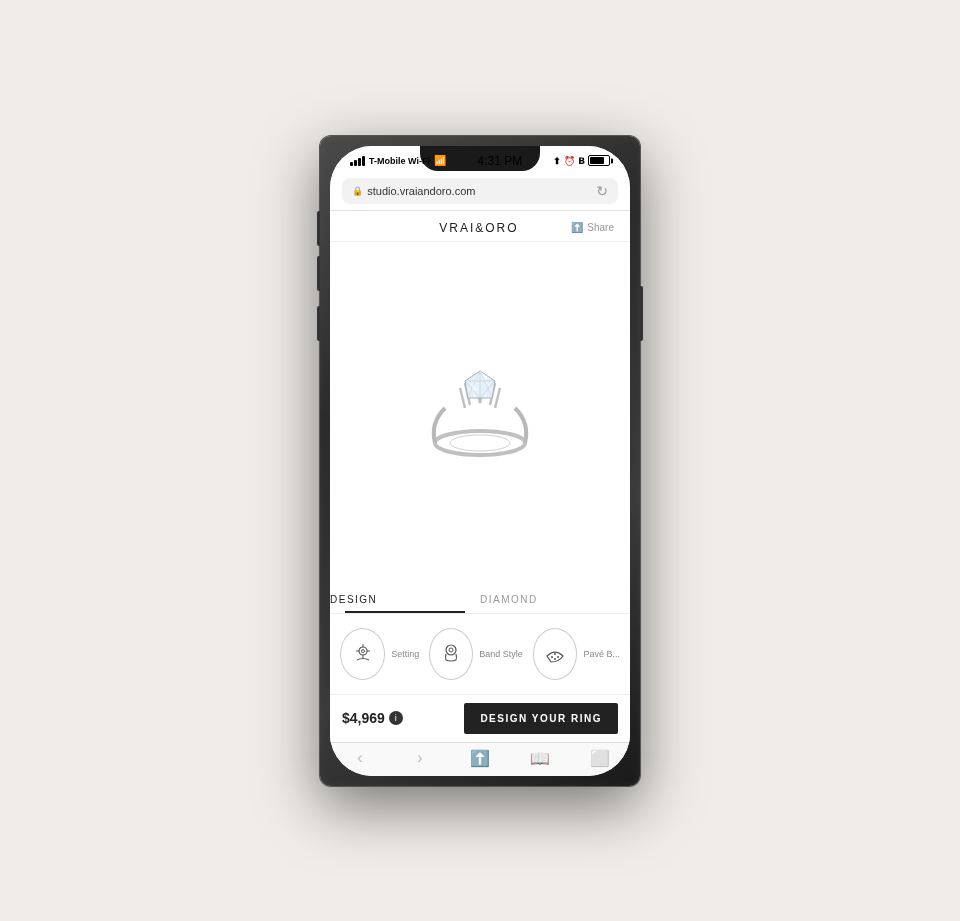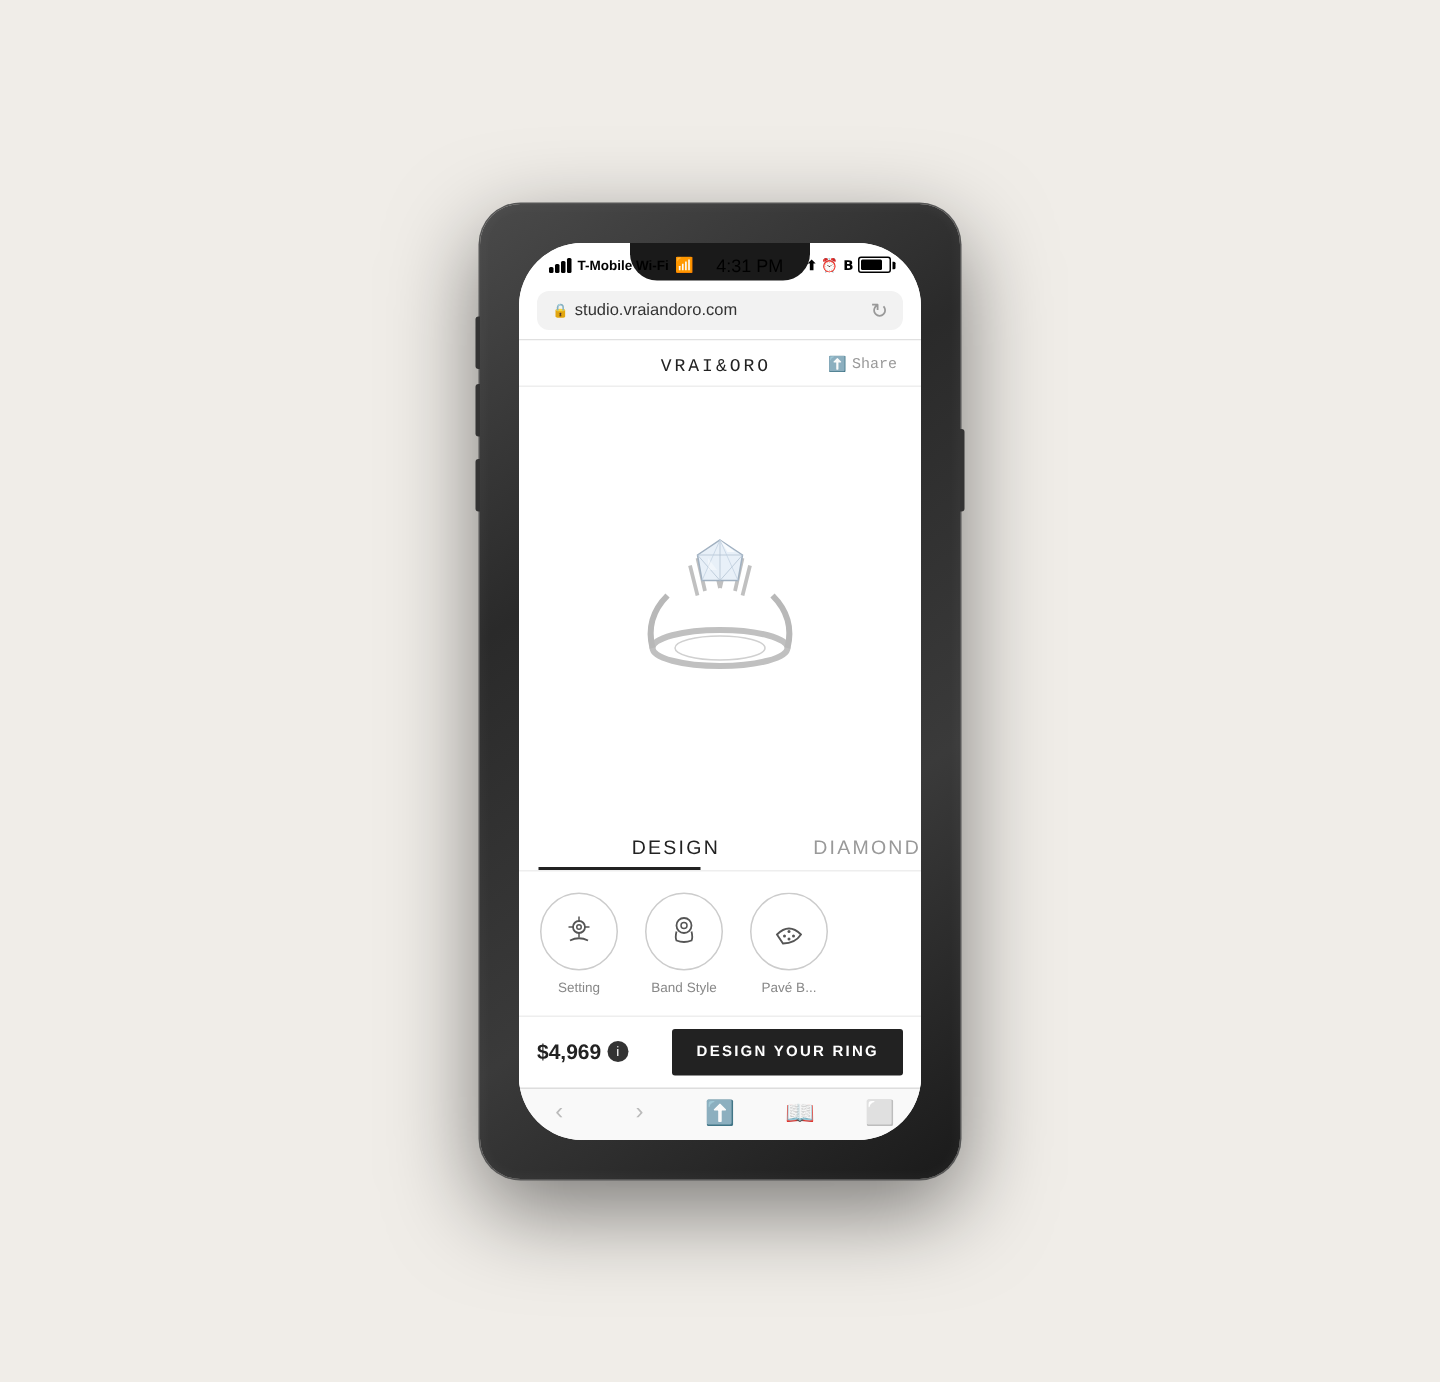--- a/index.html
+++ b/index.html
@@ -11,22 +11,22 @@
       align-items: center;
       width: 960px;
       height: 921px;
       font-family: -apple-system, BlinkMacSystemFont, 'Helvetica Neue', Arial, sans-serif;
     }
 
     .phone-outer {
       width: 320px;
       height: 650px;
       background: linear-gradient(145deg, #4a4a4a, #2a2a2a, #3a3a3a, #1a1a1a);
-      border-radius: 27px;
-      padding: 26px;
+      border-radius: 11px;
+      padding: 10px;
       box-shadow:
         0 0 0 1px #555,
         0 20px 60px rgba(0,0,0,0.5),
         inset 0 0 10px rgba(255,255,255,0.05);
       position: relative;
     }
 
     
     .phone-outer::before {
       content: '';
@@ -195,21 +195,20 @@
     }
 
     
     .app-header {
       display: flex;
       align-items: center;
       justify-content: space-between;
       padding: 10px 16px 6px;
       border-bottom: 1px solid #eee;
       flex-shrink: 0;
-      font-family: Liberation Mono, monospace;
     }
 
     .brand-logo {
       font-size: 12px;
       letter-spacing: 2px;
       font-weight: 500;
       color: #222;
     }
 
     .share-btn {
@@ -238,23 +237,23 @@
 
     
     .tabs {
       display: flex;
       border-bottom: 1px solid #eee;
       flex-shrink: 0;
     }
 
     .tab {
       flex: 1;
-      text-align: right;
+      text-align: left;
       padding: 10px 0 8px;
-      font-size: 13px;
+      font-size: 10px;
       letter-spacing: 1.5px;
       color: #999;
       position: relative;
     }
 
     .tab.active {
       color: #222;
     }
 
     .tab.active::after {
@@ -271,21 +270,21 @@
     .design-options {
       padding: 14px 10px;
       display: flex;
       gap: 10px;
       overflow-x: hidden;
       flex-shrink: 0;
     }
 
     .design-option {
       display: flex;
-      flex-direction: column;
+      flex-direction: row;
       align-items: center;
       gap: 6px;
       min-width: 60px;
     }
 
     .option-circle {
       width: 52px;
       height: 52px;
       border: 1px solid #ccc;
       border-radius: 50%;

